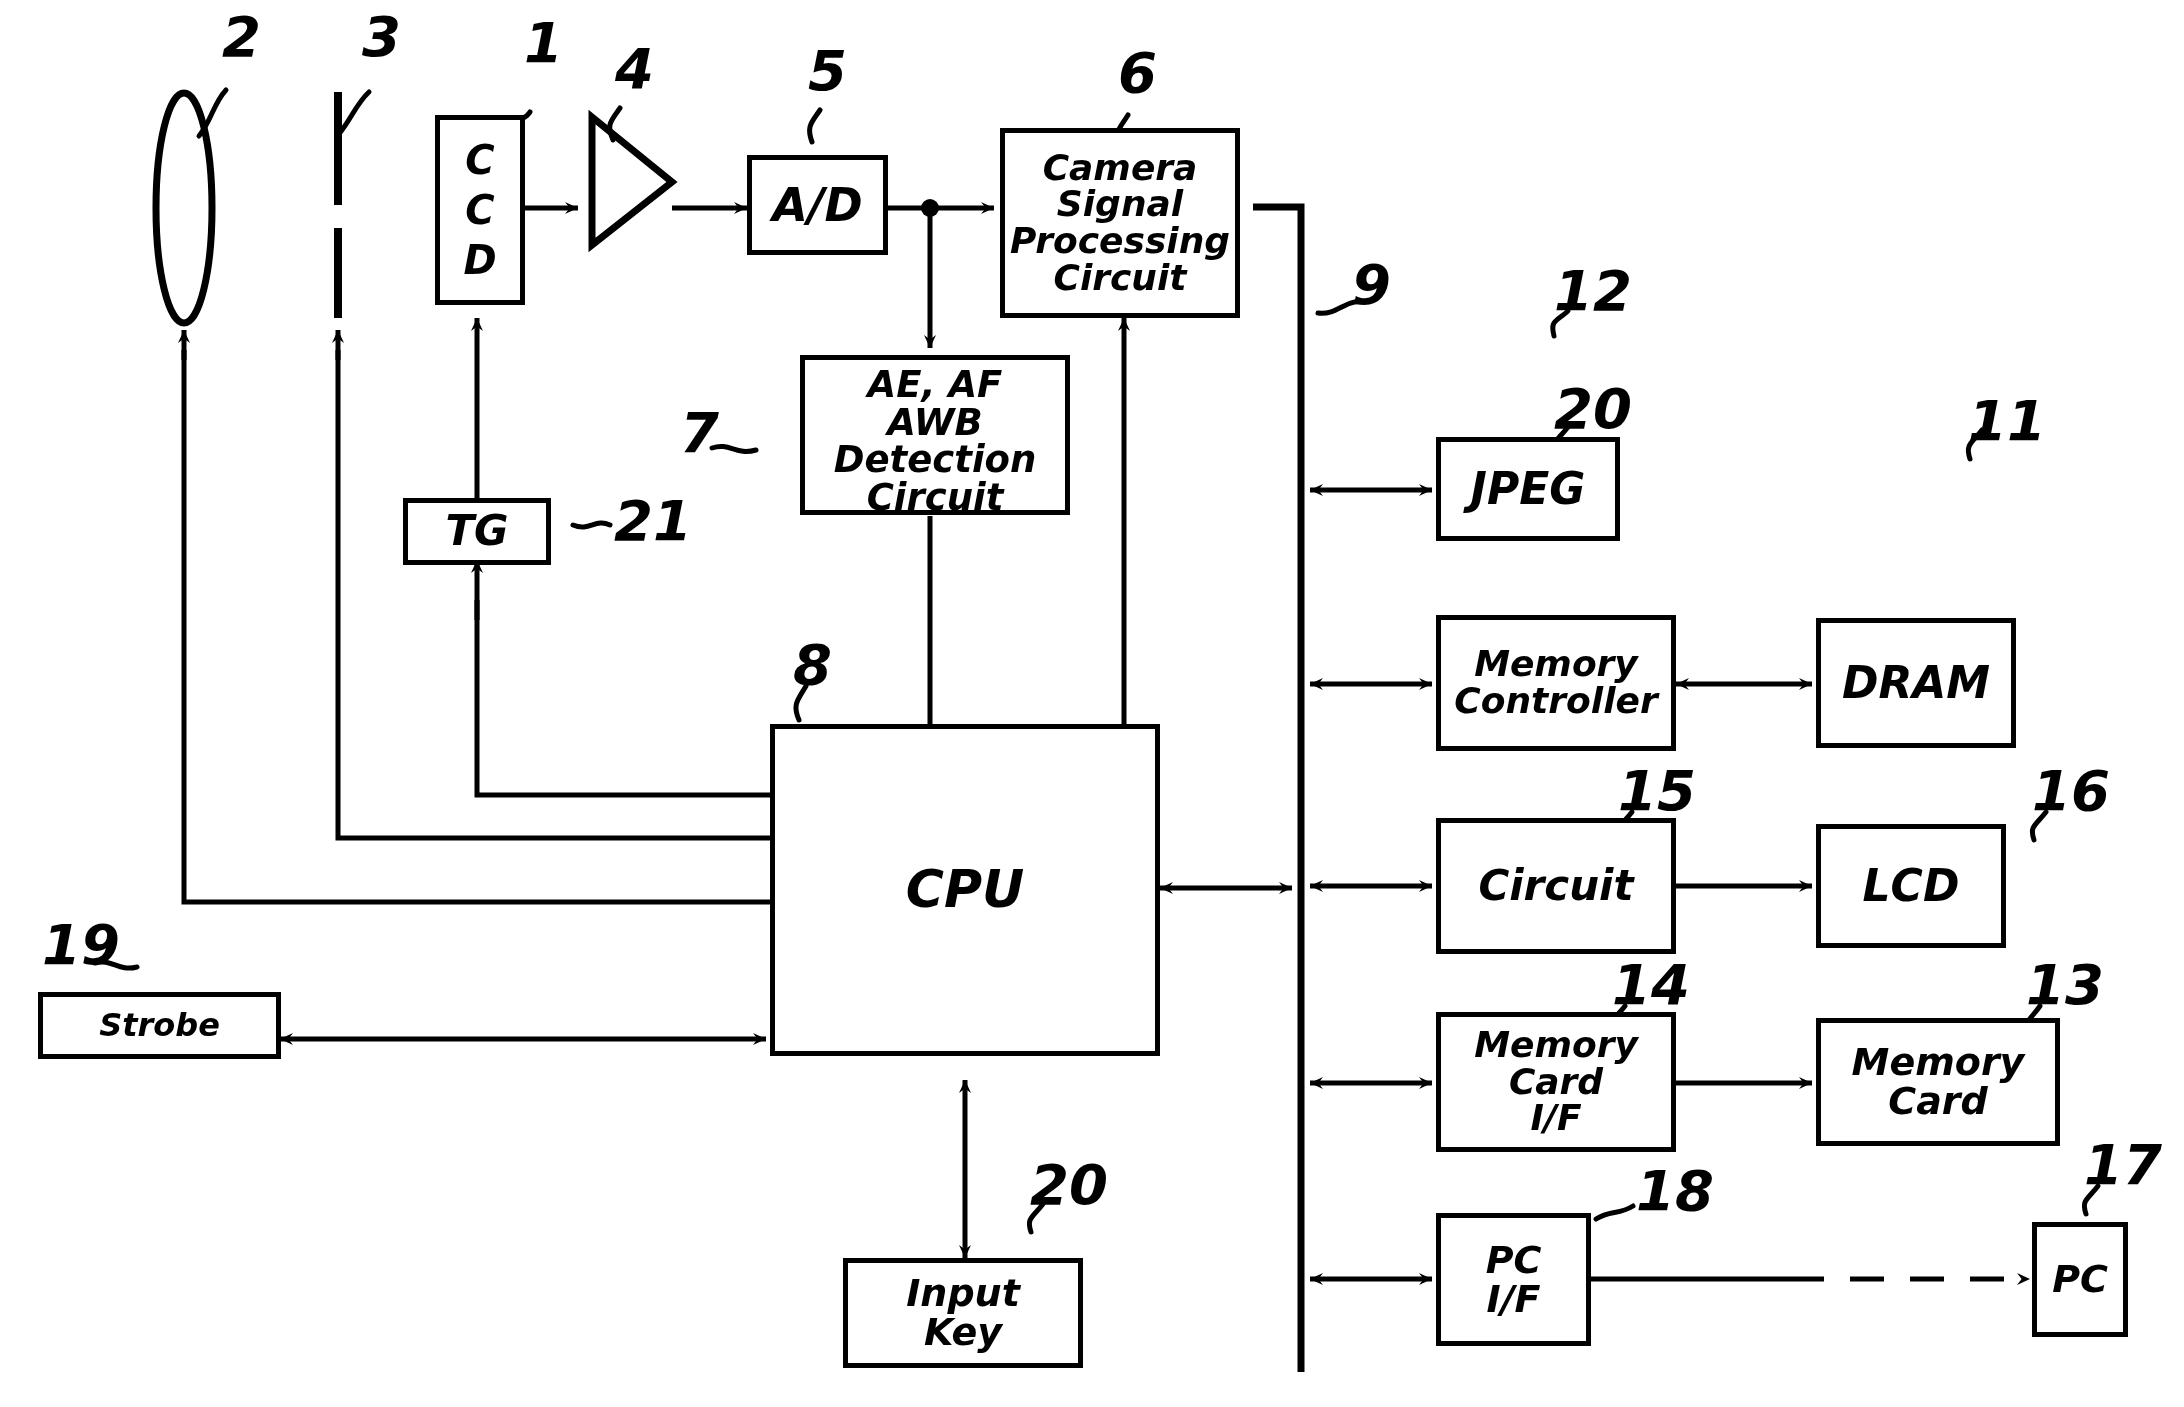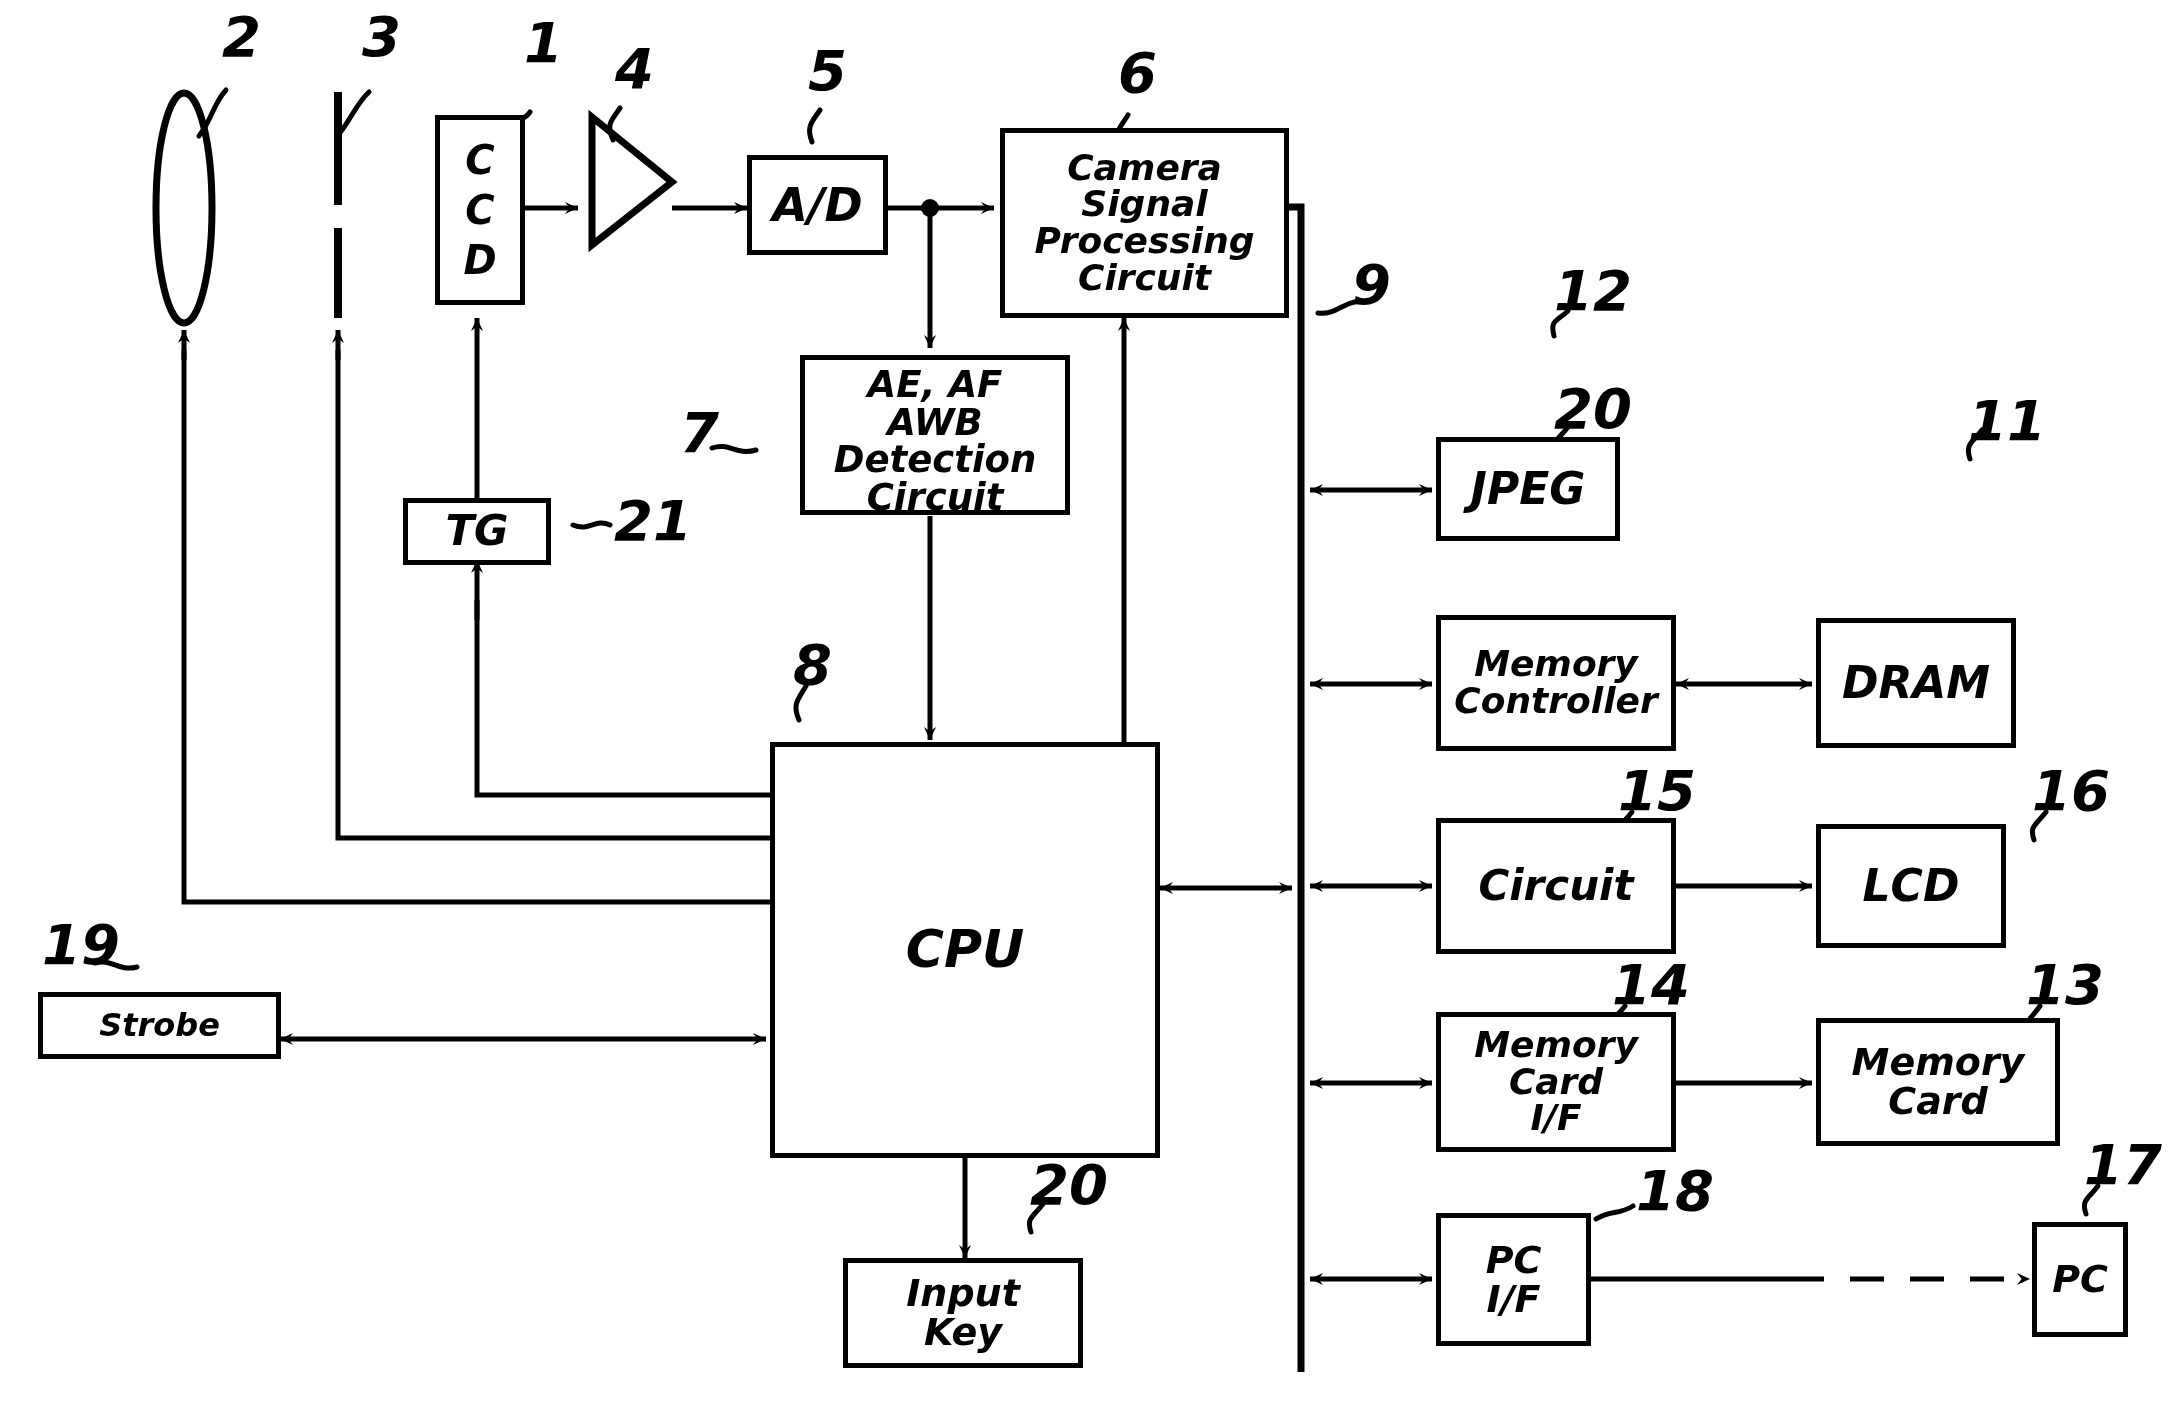--- a/index.html
+++ b/index.html
@@ -145,39 +145,39 @@
   <div class="blk ccdbox" style="left:435px;top:115px;width:90px;height:190px;font-size:40px;">
     <span>C
 C
 D</span>
   </div>
 
   <div class="blk" style="left:747px;top:155px;width:141px;height:100px;font-size:46px;">
     <span>A/D</span>
   </div>
 
-  <div class="blk" style="left:1000px;top:128px;width:289px;height:190px;font-size:36px;padding:4px 6px;">
+  <div class="blk" style="left:1000px;top:128px;width:240px;height:190px;font-size:36px;padding:4px 6px;">
     <span>Camera
 Signal
 Processing
 Circuit</span>
   </div>
 
   <div class="blk ovf" style="left:800px;top:355px;width:270px;height:160px;font-size:37px;align-items:flex-start;padding-top:6px;">
     <span>AE, AF
 AWB
 Detection
 Circuit</span>
   </div>
 
   <div class="blk" style="left:403px;top:498px;width:148px;height:67px;font-size:42px;">
     <span>TG</span>
   </div>
 
-  <div class="blk" style="left:770px;top:742px;width:390px;height:416px;font-size:52px;">
+  <div class="blk" style="left:770px;top:724px;width:390px;height:332px;font-size:52px;">
     <span>CPU</span>
   </div>
 
   <div class="blk" style="left:38px;top:992px;width:243px;height:67px;font-size:32px;">
     <span>Strobe</span>
   </div>
 
   <div class="blk" style="left:843px;top:1258px;width:240px;height:110px;font-size:38px;">
     <span>Input
 Key</span>

